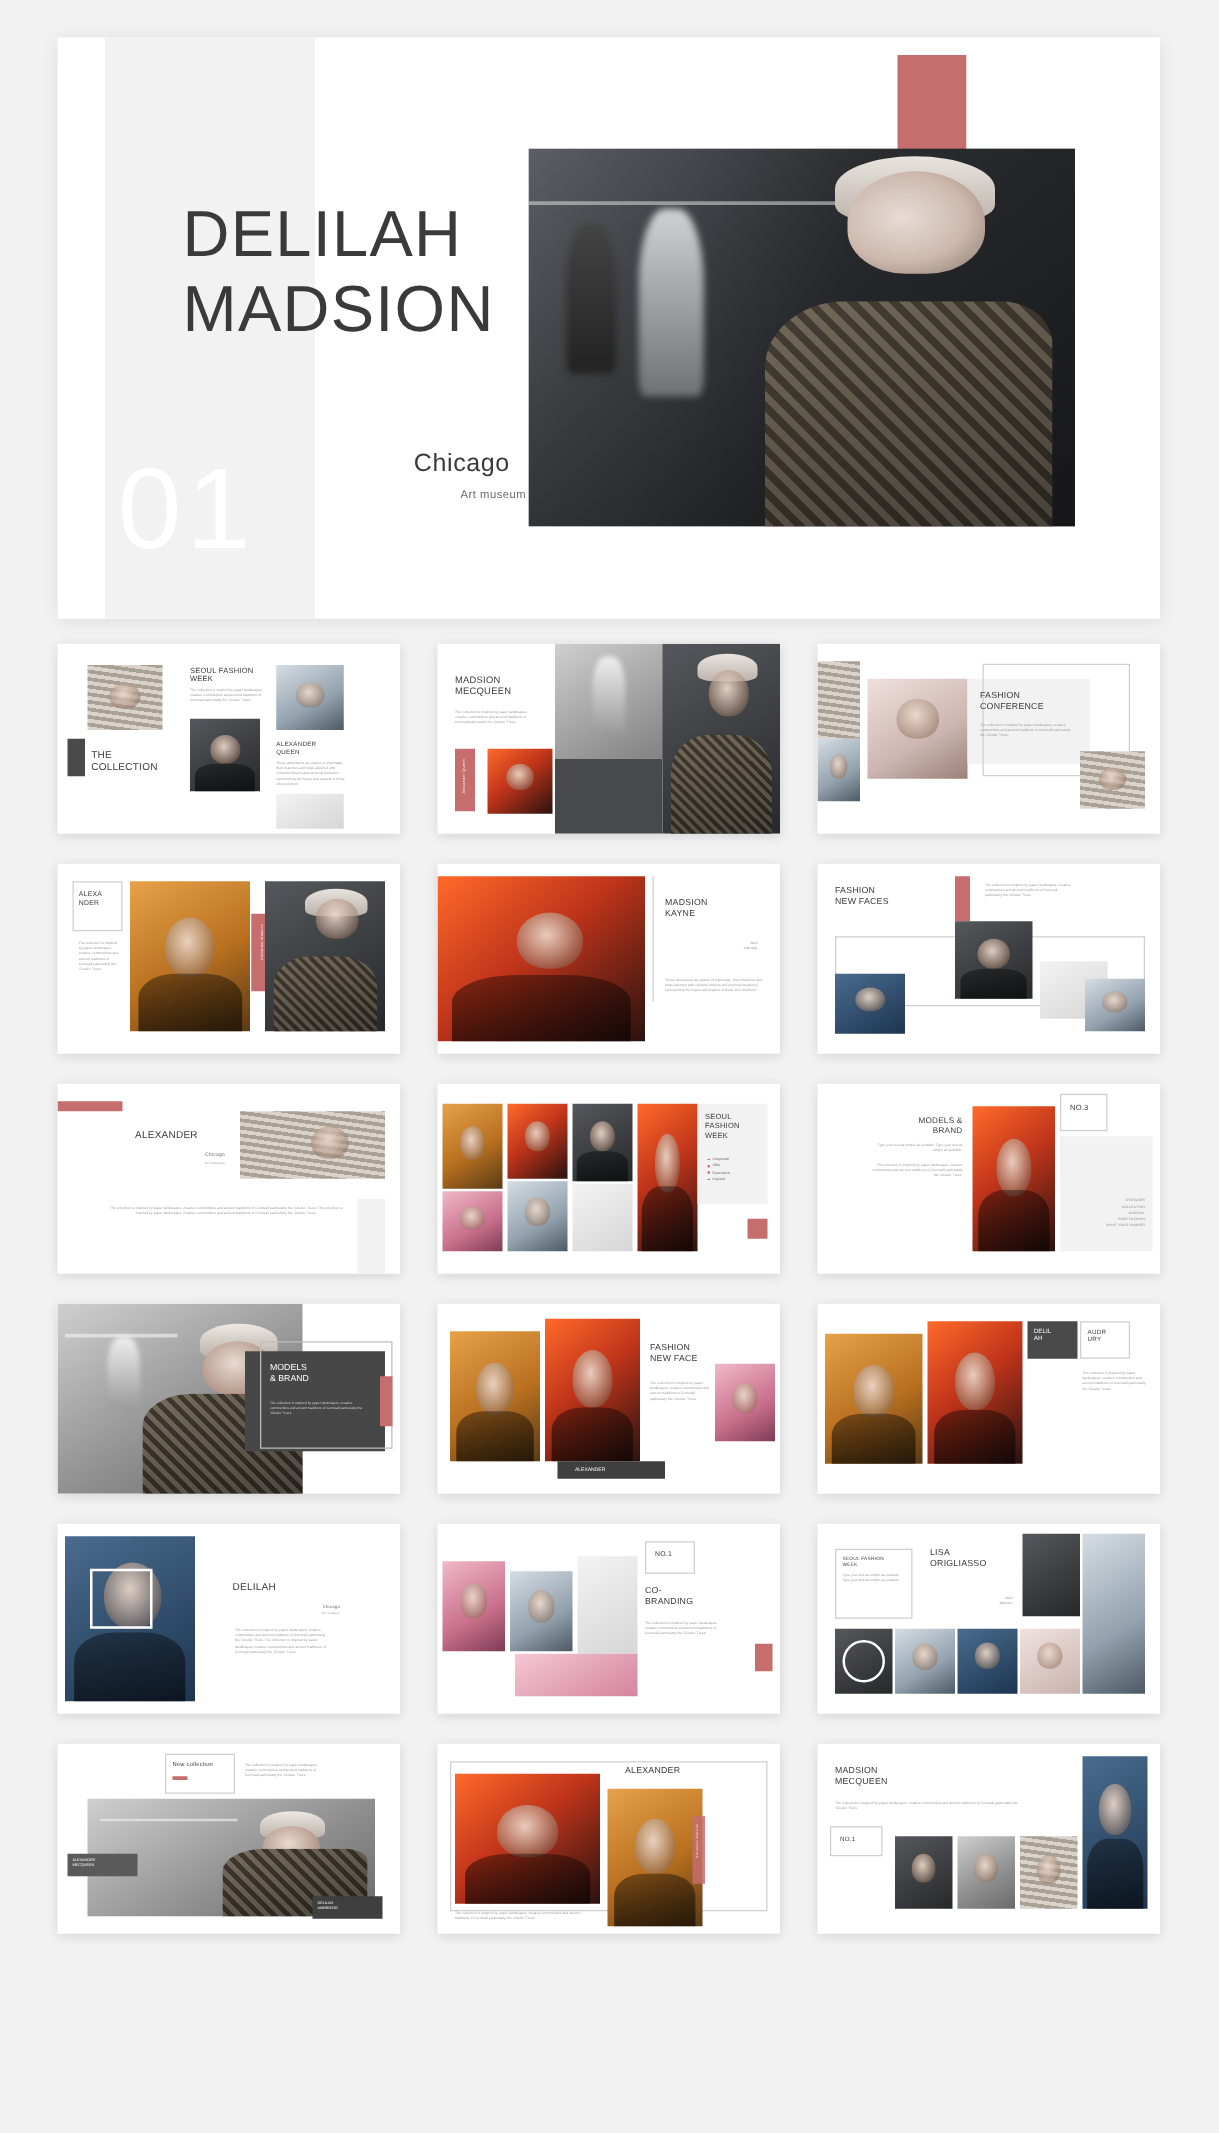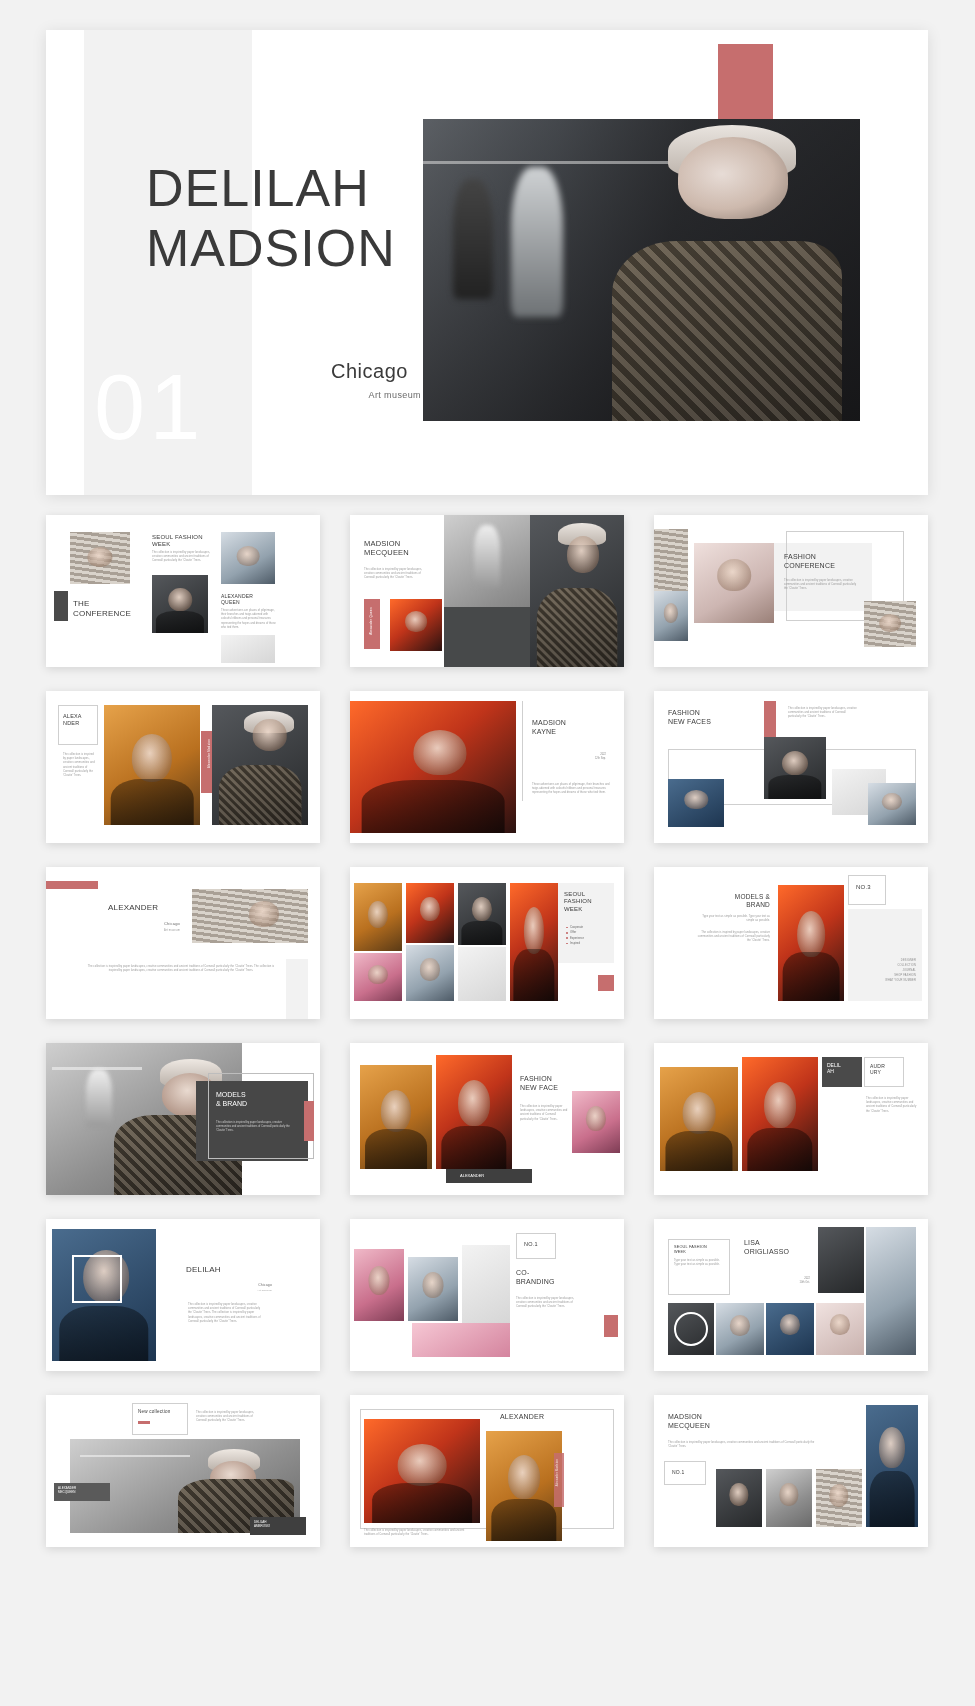--- a/index.html
+++ b/index.html
@@ -186,21 +186,21 @@
   </div>
 
   <div class="grid">
 
     <div class="slide">
       <div class="ph stripe" style="left:24px;top:17px;width:60px;height:52px;">
           <div class="face" style="top:28%"></div>
         </div>
       <div class="darkbox" style="left:8px;top:76px;width:14px;height:30px;"></div>
       <div class="ttl" style="left:27px;top:84px;font-size:8px;white-space:pre-line;">THE
-CONFERENCE</div>
+COLLECTION</div>
       <div class="ttl" style="left:106px;top:19px;font-size:6px;white-space:pre-line;">SEOUL FASHION
 WEEK</div>
       <div class="body-txt" style="left:106px;top:36px;width:64px;">The collection is inspired by paper landscapes, creative communities and ancient traditions of Cornwall particularly the 'Cloutie' Trees.</div>
       <div class="ph dark" style="left:106px;top:60px;width:56px;height:58px;">
           <div class="face" style="top:22%"></div>
           <div class="torso"></div>
         </div>
       <div class="ph cool" style="left:175px;top:17px;width:54px;height:52px;">
           <div class="face" style="top:26%"></div>
         </div>

